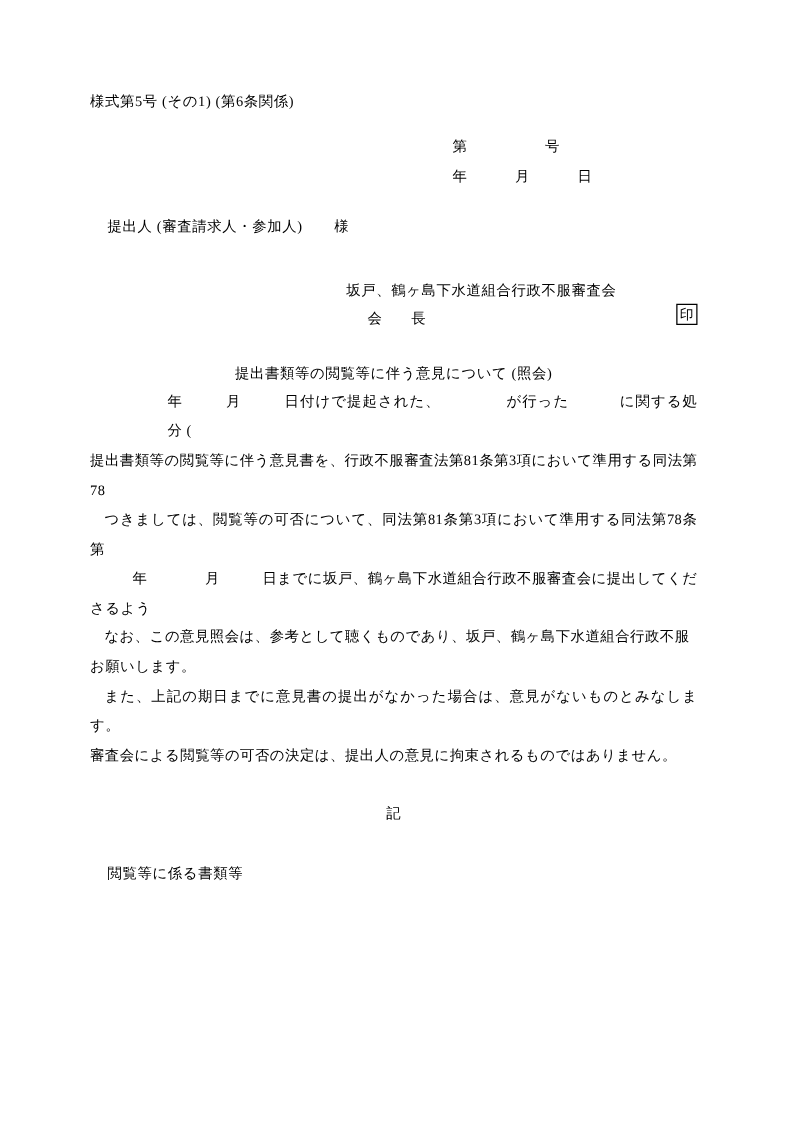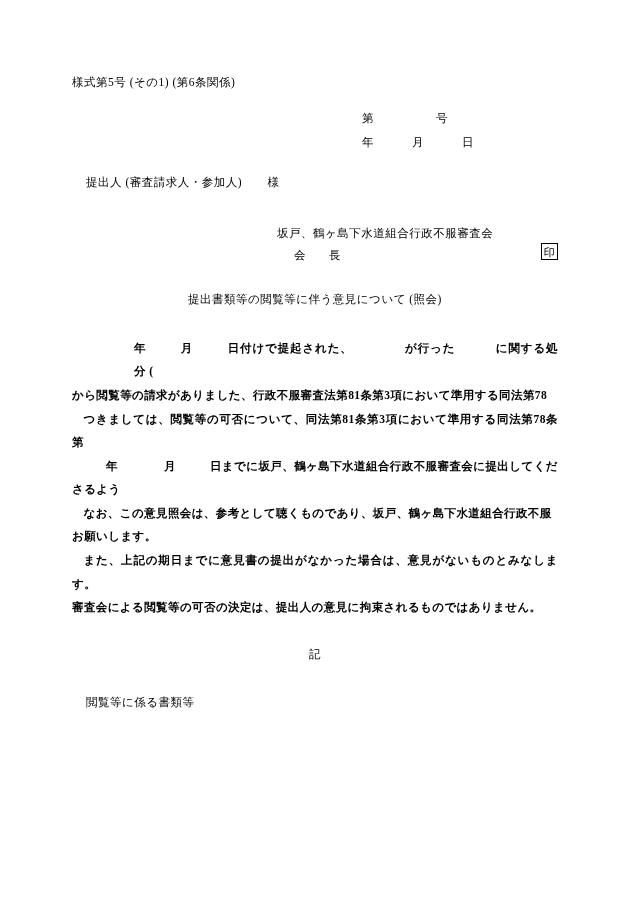--- a/index.html
+++ b/index.html
@@ -83,29 +83,27 @@
     border: 1px solid #000;
     font-size: 11px;
     line-height: 16px;
     text-align: center;
     box-sizing: border-box;
   }
   .doc-title {
     text-align: center;
     letter-spacing: 0.5px;
     margin-top: 10px;
-    margin-bottom: 26px;
   }
   p.body {
     margin: 0 0 0 0;
     text-align: justify;
     text-justify: inter-ideograph;
     letter-spacing: 0.4px;
     line-height: 2.05;
-    font-weight: bold;
   }
   .indent1 { text-indent: 1em; }
   .s1 { display: inline-block; width: 34px; }
   .s2 { display: inline-block; width: 34px; }
   .s3 { display: inline-block; width: 52px; }
   .s4 { display: inline-block; width: 40px; }
   .s5 { display: inline-block; width: 46px; }
   .s6 { display: inline-block; width: 36px; }
   .ki {
     text-align: center;
@@ -155,21 +153,21 @@
       <span class="seal">印</span>
     </div>
 
     <div class="doc-title">提出書類等の閲覧等に伴う意見について (照会)</div>
 
     <p class="body lead-in">
       <span>年</span><span class="s1"></span><span>月</span><span class="s2"></span><span>日付けで提起された、</span><span class="s3"></span><span>が行った</span><span class="s4"></span><span>に関する処分 (</span>
     </p>
 
 
-    <p class="body">から閲覧等の請求がありました、行政不服審査法第81条第3項において準用する同法第78</p>
+    <p class="body">提出書類等の閲覧等に伴う意見書を、行政不服審査法第81条第3項において準用する同法第78</p>
 
     <p class="body indent1">つきましては、閲覧等の可否について、同法第81条第3項において準用する同法第78条第</p>
     <p class="body">
       <span class="s2"></span><span>年</span><span class="s5"></span><span>月</span><span class="s2"></span><span>日までに坂戸、鶴ヶ島下水道組合行政不服審査会に提出してくださるよう</span>
     </p>
     <p class="body indent1">なお、この意見照会は、参考として聴くものであり、坂戸、鶴ヶ島下水道組合行政不服</p>
 
     <p class="body">お願いします。</p>
     <p class="body indent1">また、上記の期日までに意見書の提出がなかった場合は、意見がないものとみなします。</p>
 

